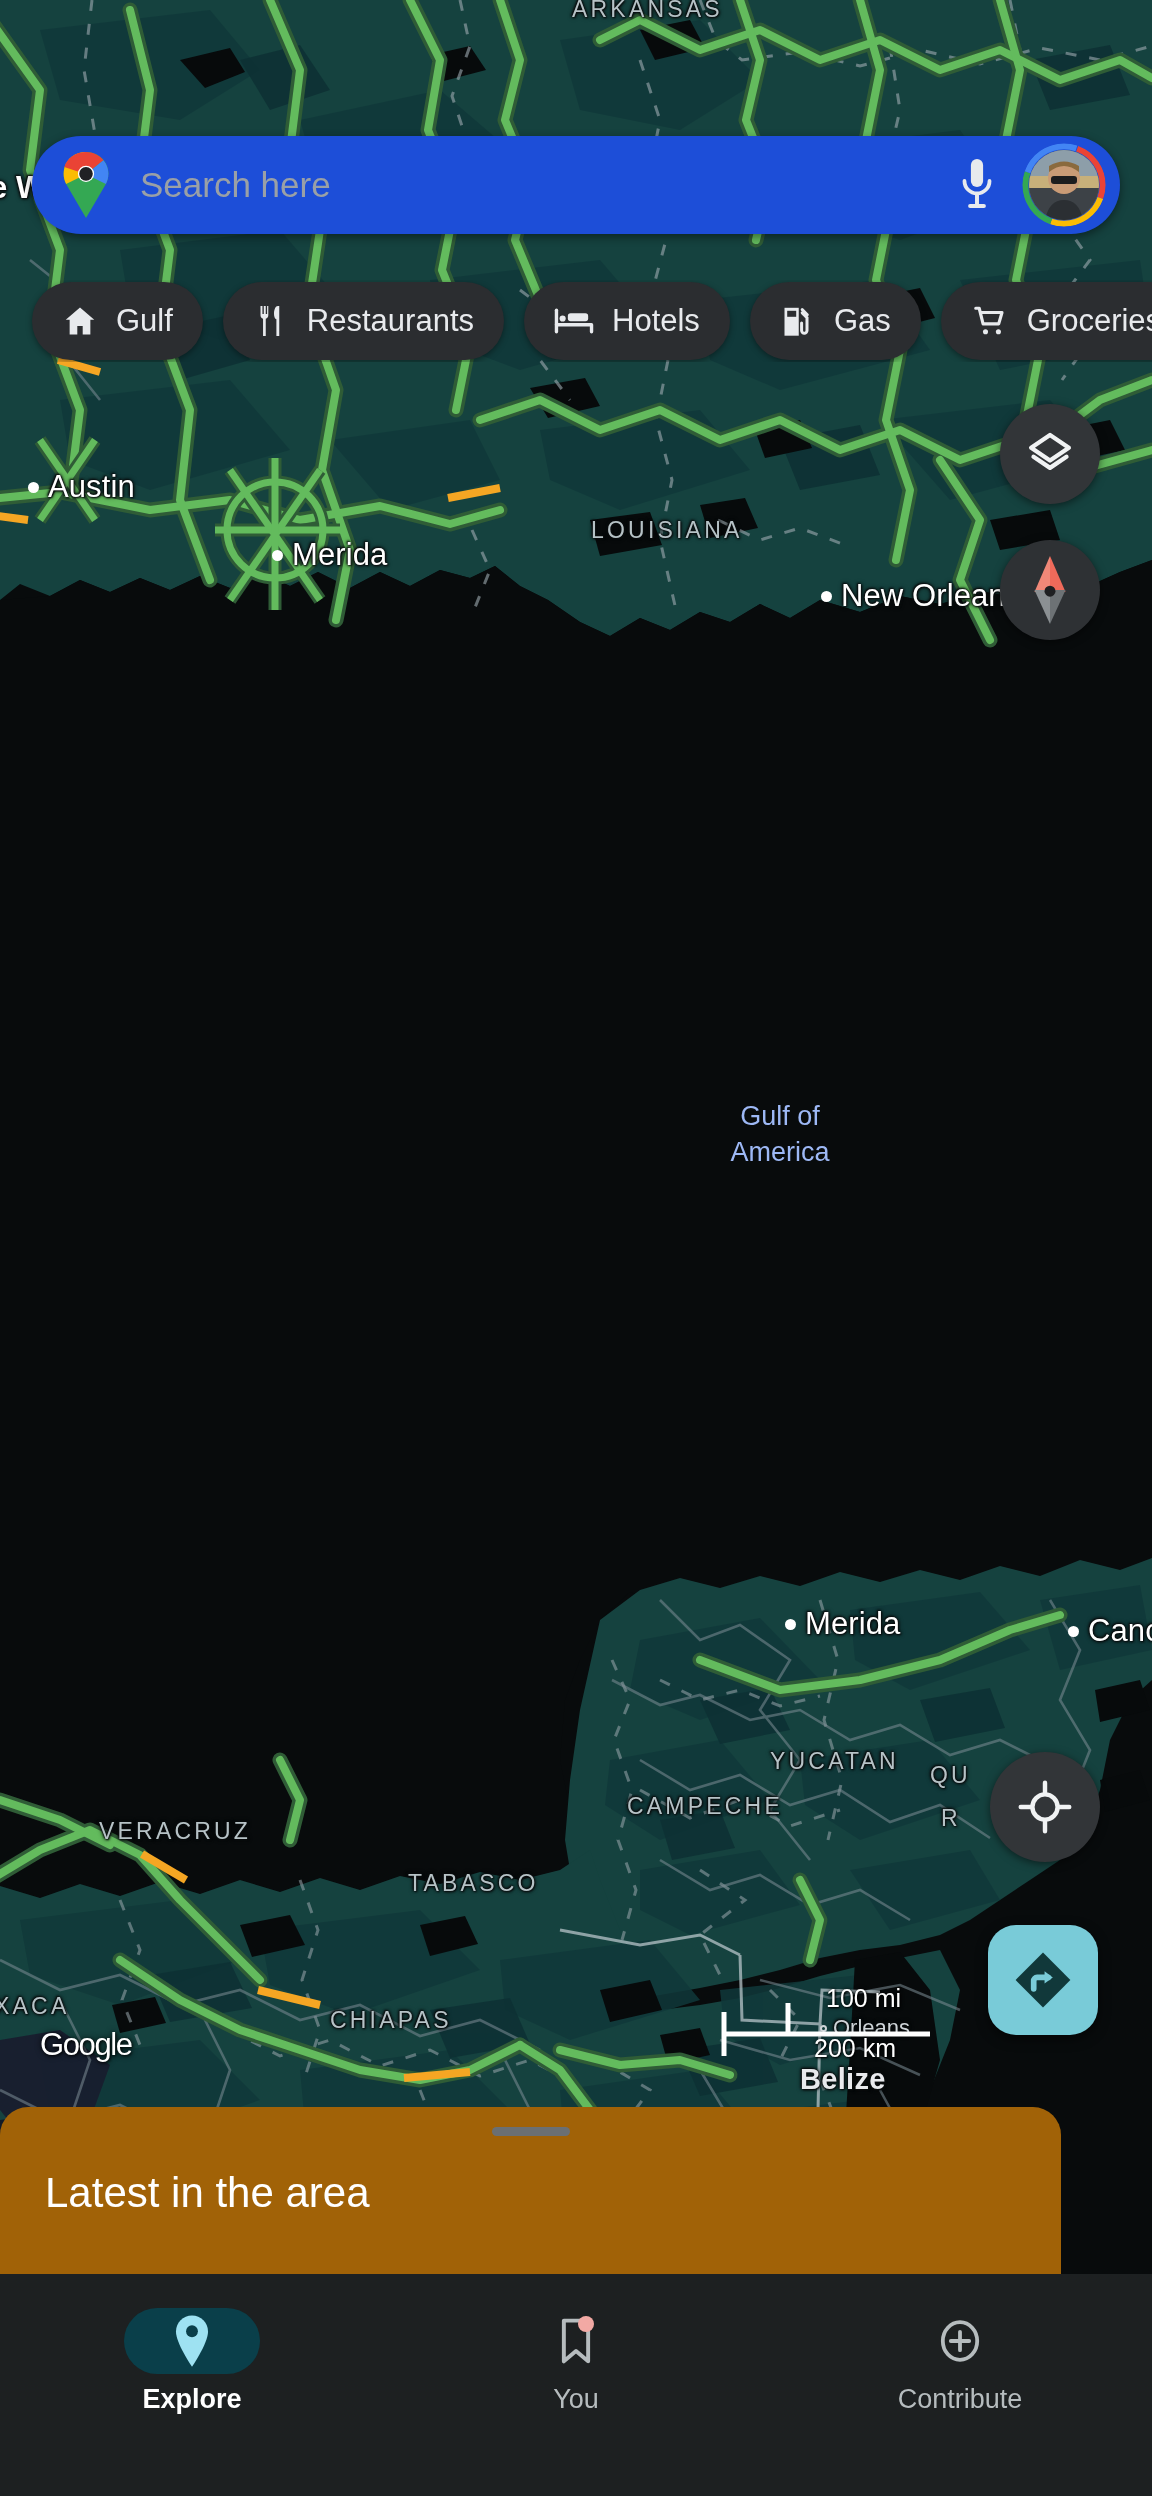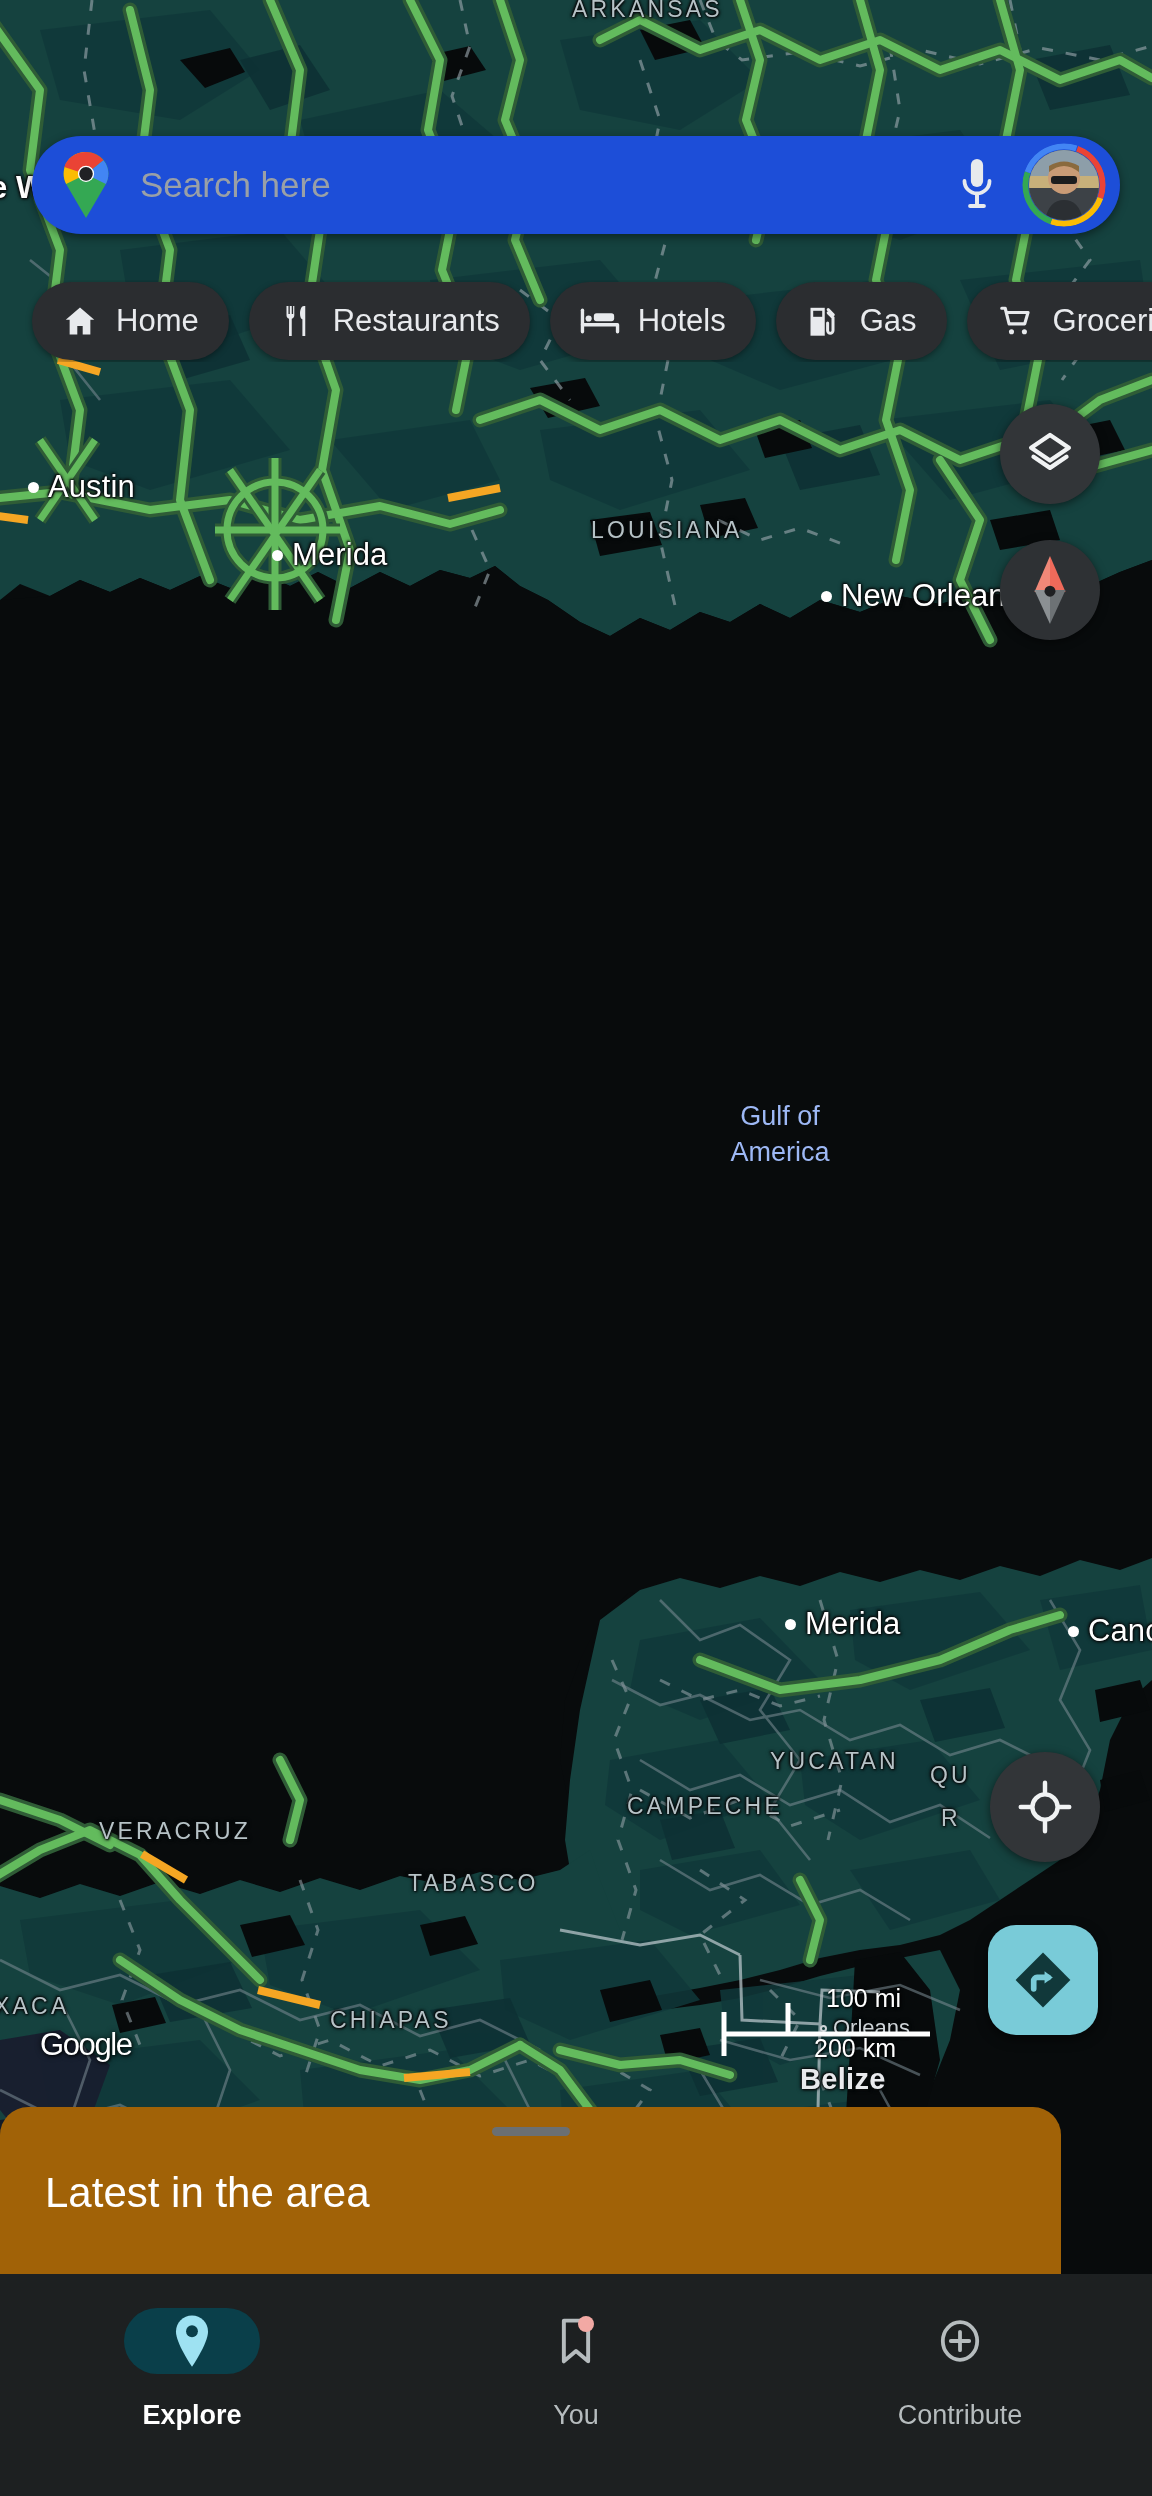--- a/index.html
+++ b/index.html
@@ -86,21 +86,21 @@
   #sheet { position:absolute; left:0; bottom:222px; width:1061px; height:167px;
            background:#a16207; border-radius:28px 28px 0 0; }
   #sheet-handle { position:absolute; left:50%; transform:translateX(-50%); top:20px;
                   width:78px; height:9px; border-radius:5px; background:#6b6f72; cursor:pointer; }
   #sheet-title { position:absolute; left:45px; top:62px; color:#ffffff; font-size:42px; }
 
   
   #bottomnav { position:absolute; left:0; bottom:0; width:1152px; height:222px;
                background:#1d2021; display:flex; align-items:flex-start; padding-top:34px; }
   .navitem { flex:1 1 0; display:flex; flex-direction:column; align-items:center;
-             gap:26px; cursor:pointer; position:relative; }
+             gap:10px; cursor:pointer; position:relative; }
   .nav-iconwrap { width:136px; height:66px; display:flex; align-items:center;
                   justify-content:center; border-radius:33px; position:relative; }
   .nav-iconwrap.active { background:#0a3f4a; }
   .nav-label { font-size:27px; color:#b6bcbe; }
   .nav-label.active { color:#ffffff; font-weight:700; }
   .badge-dot { position:absolute; width:16px; height:16px; border-radius:50%;
                background:#f2a9a4; top:8px; right:50px; }
 </style>
 </head>
 <body>
@@ -467,21 +467,21 @@
         </svg>
       </div>
     </div>
   </div>
 
   <div id="chiprow">
     <div class="chip">
       <svg width="36" height="36" viewBox="0 0 24 24" fill="#e8eaed">
         <path d="M12 3 2.5 11.2h2.6V21h5.1v-5.6h3.6V21h5.1v-9.8h2.6z"></path>
       </svg>
-      <span class="chip-label">Home</span>
+      <span class="chip-label">Gulf</span>
     </div>
     <div class="chip">
       <svg width="36" height="36" viewBox="0 0 24 24" fill="#e8eaed">
         <path d="M5 2v6.2c0 1.1.7 2 1.7 2.3V22h1.8V10.5c1-.3 1.7-1.2 1.7-2.3V2H9.4v5.4H8.5V2H7.2v5.4h-.9V2z"></path>
         <path d="M16.6 2c-1.6 0-2.6 2.3-2.6 5.1 0 2 .6 3.3 1.6 3.8V22h1.9V2z"></path>
       </svg>
       <span class="chip-label">Restaurants</span>
     </div>
     <div class="chip">
       <svg width="40" height="36" viewBox="0 0 26 20" fill="none">

